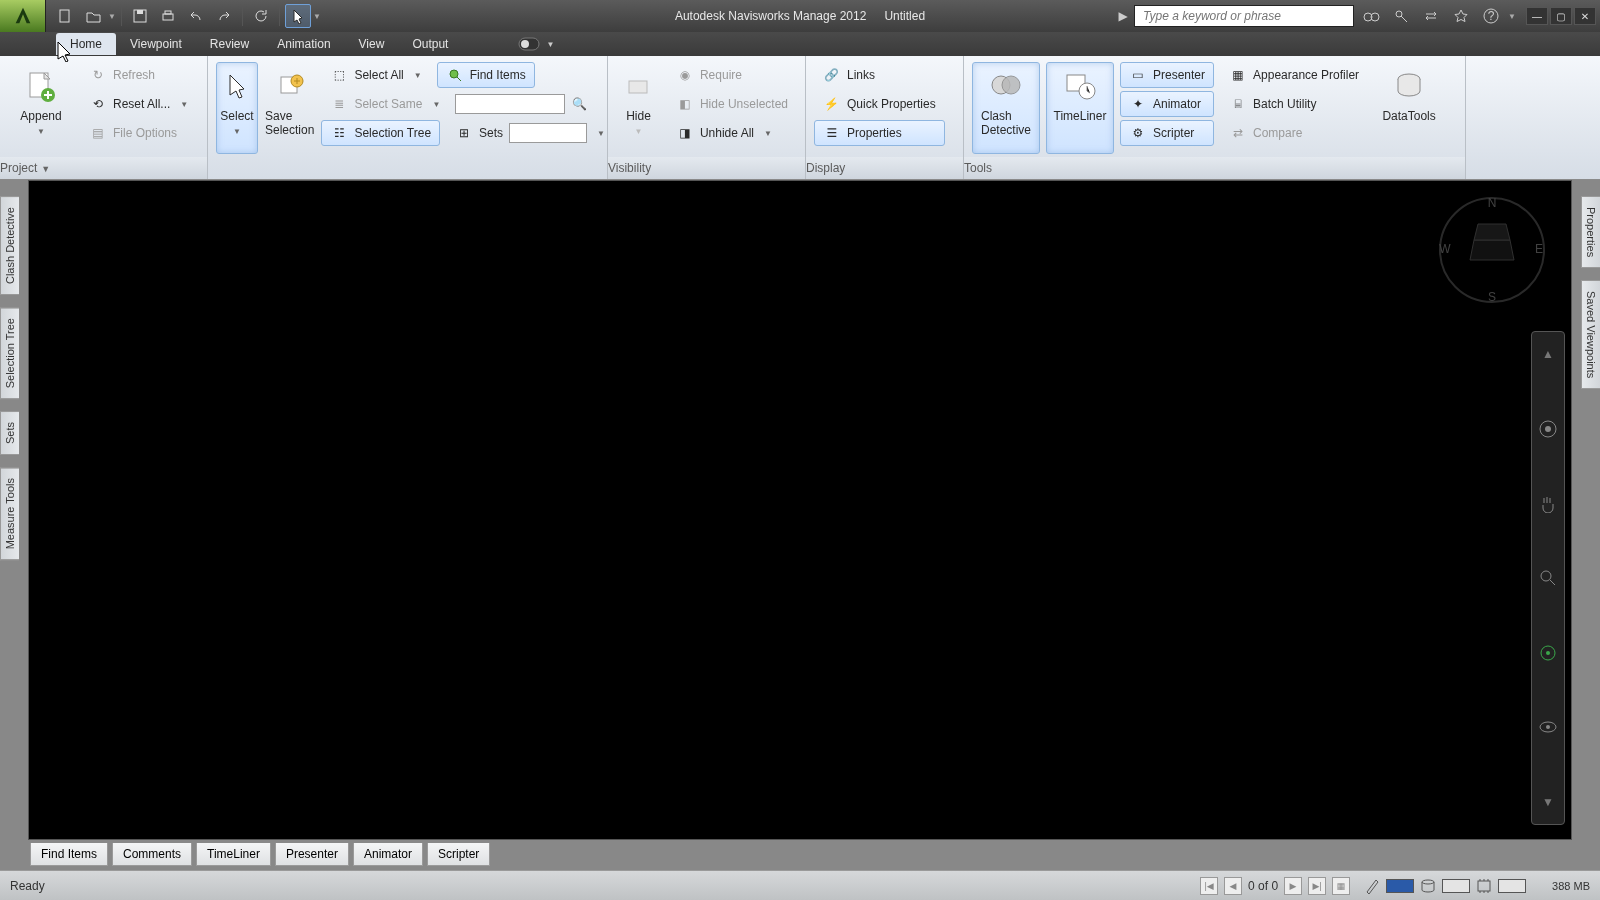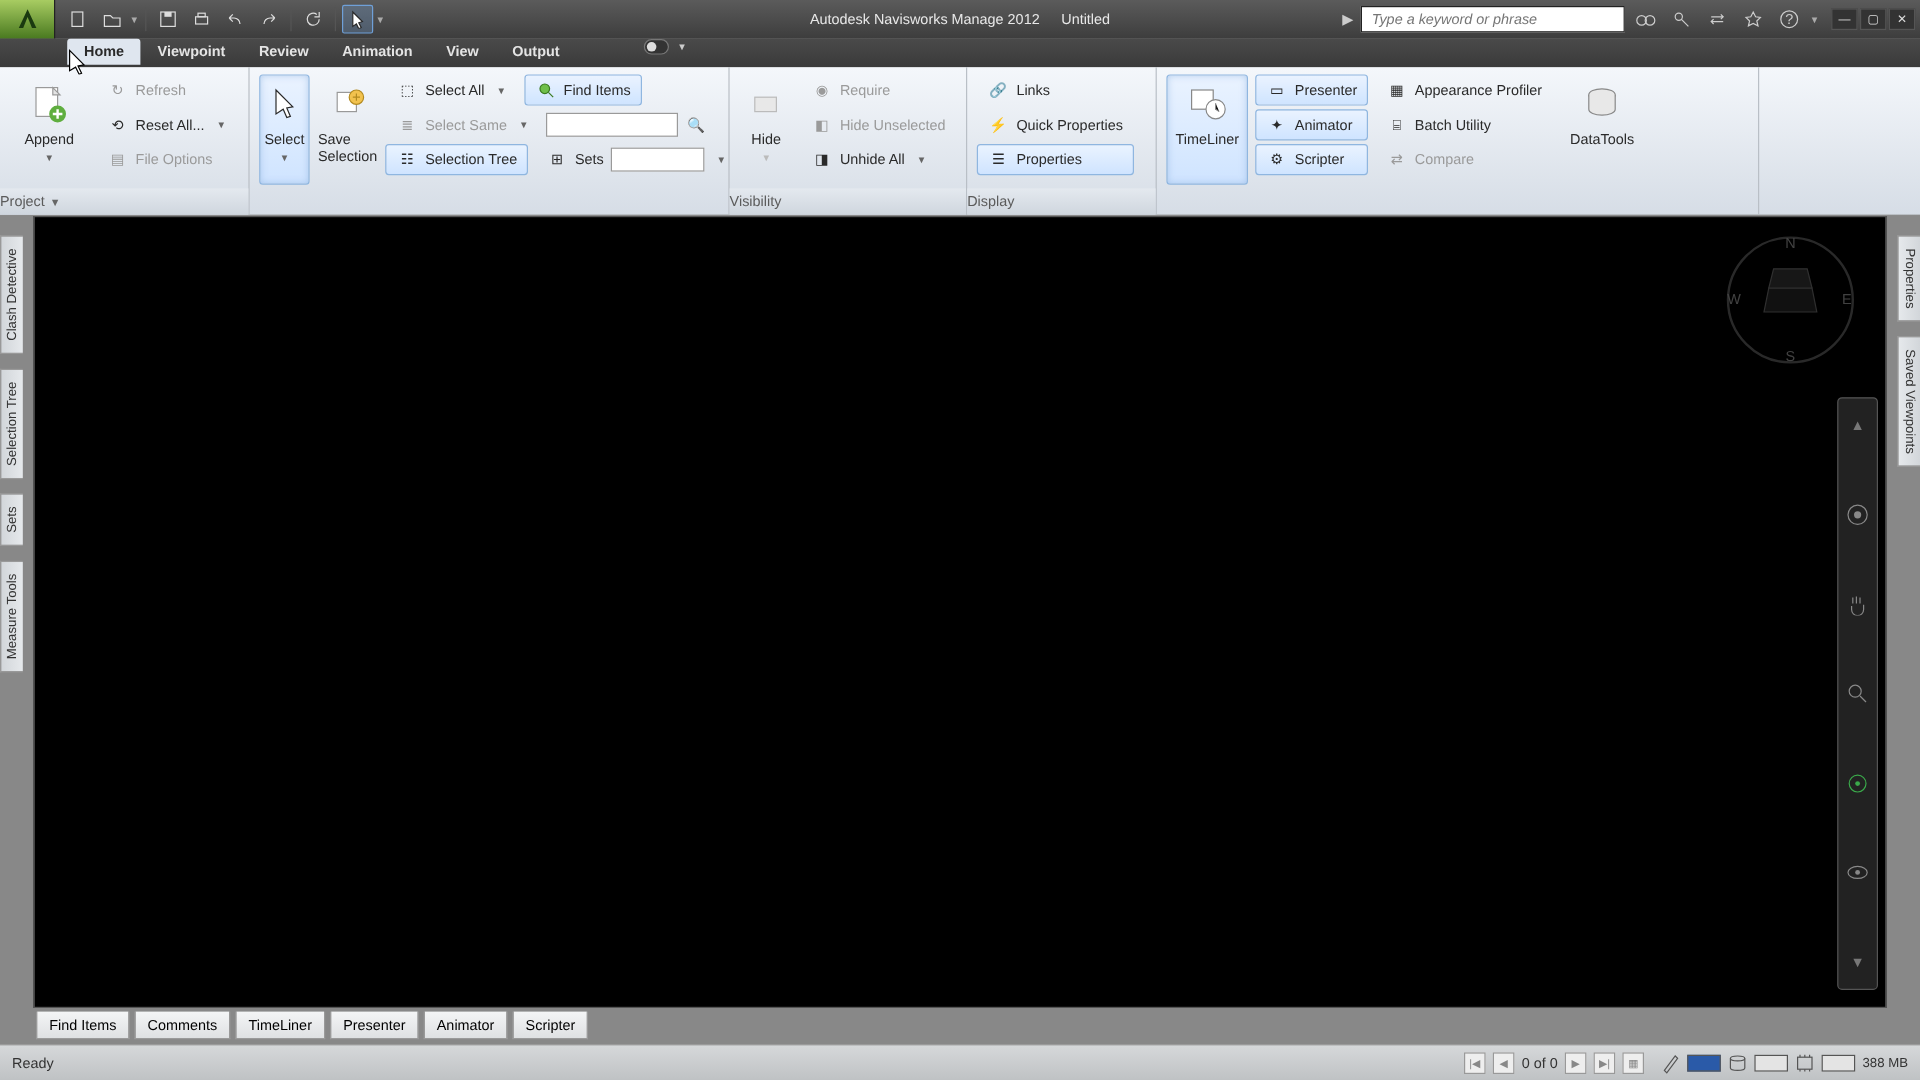--- a/index.html
+++ b/index.html
@@ -14,21 +14,21 @@
 .qat-sep { width:1px; height:20px; background:#555; margin:0 3px; }
 .title-center { position:absolute; left:50%; transform:translateX(-50%); display:flex; gap:18px; color:#e8e8e8; }
 .title-right { margin-left:auto; display:flex; align-items:center; gap:4px; padding-right:4px; }
 .infocenter-arrow { width:14px; color:#ccc; text-align:center; }
 .infocenter { width: 220px; height:22px; background:#fff; color:#888; font-style:italic; padding:3px 8px; border:1px solid #222; }
 .tr-btn { width:26px; height:24px; display:flex; align-items:center; justify-content:center; color:#ddd; }
 .win-controls { display:flex; gap:2px; margin-left:6px; }
 .win-btn { width:22px; height:18px; background:#333; color:#ddd; border:1px solid #555; display:flex; align-items:center; justify-content:center; font-size:10px; }
 
 
-.tabs-row { height: 24px; background: linear-gradient(#4a4a4a,#3a3a3a); display:flex; align-items:flex-start; padding-left: 56px; font-weight: bold; }
+.tabs-row { height: 24px; background: linear-gradient(#4a4a4a,#3a3a3a); display:flex; align-items:center; padding-left: 56px; }
 .menu-tab { padding: 4px 14px 4px 14px; color:#e4e4e4; cursor:pointer; }
 .menu-tab.active { background:#dfe6ef; color:#2a2a2a; border-top-left-radius:3px; border-top-right-radius:3px; }
 .cam-toggle { margin-left: 56px; display:flex; align-items:center; gap:6px; color:#ccc; }
 
 
 .ribbon { height: 124px; background: linear-gradient(#f4f7fb,#d6dde6); display:flex; position:relative; border-bottom:1px solid #8a8a8a; }
 .panel { border-right:1px solid #b9bfc6; display:flex; flex-direction:column; }
 .panel-body { flex:1; display:flex; align-items:flex-start; padding:6px 8px 2px 8px; gap:6px; }
 .panel-title { height:22px; line-height:22px; text-align:left; color:#5b5b5b; background:linear-gradient(#e4e9ef,#cfd6de); font-size:12px; position:relative; }
 .panel-title .drop-ind { font-size:9px; margin-left:4px; color:#666; }
@@ -58,21 +58,21 @@
 
 .bottom-tabs { position:absolute; left:30px; bottom:34px; display:flex; gap:4px; }
 .b-tab { background:linear-gradient(#f4f5f6,#dfe1e3); border:1px solid #9a9a9a; border-top:none; padding:4px 10px; font-size:12px; }
 
 .statusbar { position:absolute; left:0; right:0; bottom:0; height:30px; background:linear-gradient(#d6d8da,#bfc2c4); display:flex; align-items:center; padding:0 10px; color:#333; border-top:1px solid #9a9a9a; }
 .status-right { margin-left:auto; display:flex; align-items:center; gap:14px; }
 .pager { display:flex; align-items:center; gap:6px; }
 .pager-btn { width:18px; height:18px; border:1px solid #999; background:#eee; display:flex; align-items:center; justify-content:center; font-size:9px; color:#888; }
 .disk-ind { width:28px; height:14px; border:1px solid #555; position:relative; background:#2a5aa8; }
 .disk-ind.yellow { background:#e4e4e4; }
-.mem { font-size:11px; }
+.mem { font-size:11px;margin-left:20px; }
 
 
 .cursor-img { position:absolute; left:56px; top:40px; pointer-events:none; }
 </style>
 </head>
 <body>
 
 <div class="titlebar">
   <div class="app-btn">
     <svg viewBox="0 0 24 24">
@@ -338,20 +338,30 @@
       </div>
     </div>
     <div class="panel-title"><span>Display</span></div>
   </div>
 
   <div class="panel" style="width:502px">
     <div class="panel-body">
       <div class="big-btn highlight" style="width:68px">
         <div class="icon-box">
             <svg width="34" height="34">
+              <circle cx="12" cy="16" r="9" fill="#d8d8d8" stroke="#888"></circle>
+              <circle cx="22" cy="16" r="9" fill="#b8b8b8" stroke="#888" opacity=".85"></circle>
+            </svg>
+          </div>
+        <div class="lbl" style="white-space:pre">Clash
+Detective</div>
+      </div>
+      <div class="big-btn highlight" style="width:68px">
+        <div class="icon-box">
+            <svg width="34" height="34">
               <rect x="4" y="6" width="18" height="16" fill="#fff" stroke="#888"></rect>
               <circle cx="24" cy="22" r="8" fill="#fff" stroke="#888"></circle>
               <path d="M24 17v5l3 2" stroke="#888"></path>
             </svg>
           </div>
         <div class="lbl">TimeLiner</div>
       </div>
       <div class="smalls">
         <div class="small-btn highlight">
             <span class="small-icon">▭</span>
@@ -383,20 +393,21 @@
       <div class="big-btn" style="width:70px">
         <div class="icon-box">
             <svg width="34" height="34">
               <ellipse cx="17" cy="10" rx="11" ry="5" fill="#e8e8e8" stroke="#888"></ellipse>
               <path d="M6 10v12a11 5 0 0 0 22 0V10" fill="#e8e8e8" stroke="#888"></path>
             </svg>
           </div>
         <div class="lbl">DataTools</div>
       </div>
     </div>
+    <div class="panel-title"><span>Tools</span></div>
   </div>
 </div>
 
 <div class="left-docks">
   <div class="dock-tab">Clash Detective</div>
   <div class="dock-tab">Selection Tree</div>
   <div class="dock-tab">Sets</div>
   <div class="dock-tab">Measure Tools</div>
 </div>
 

